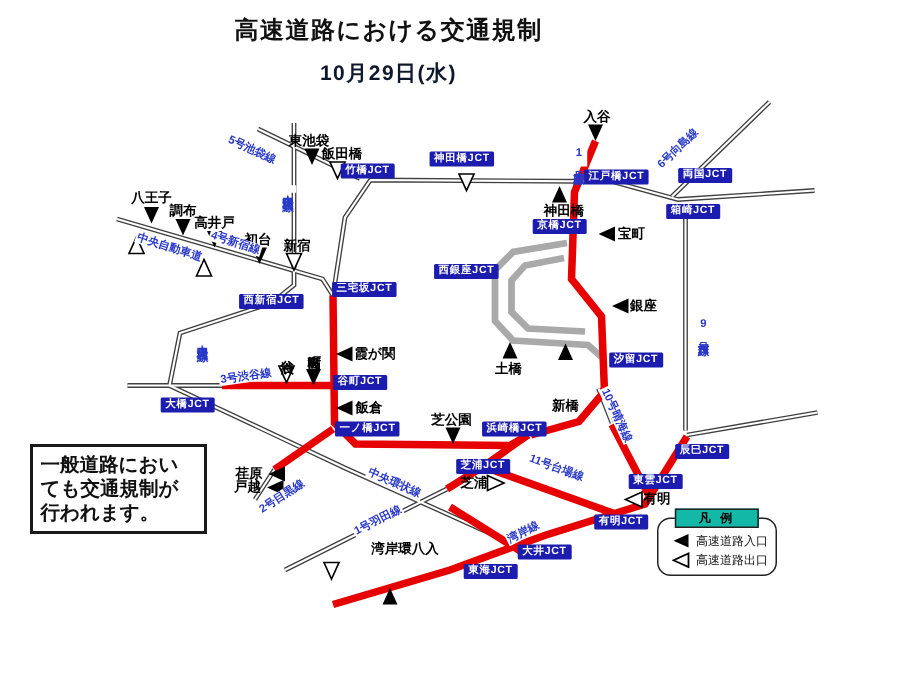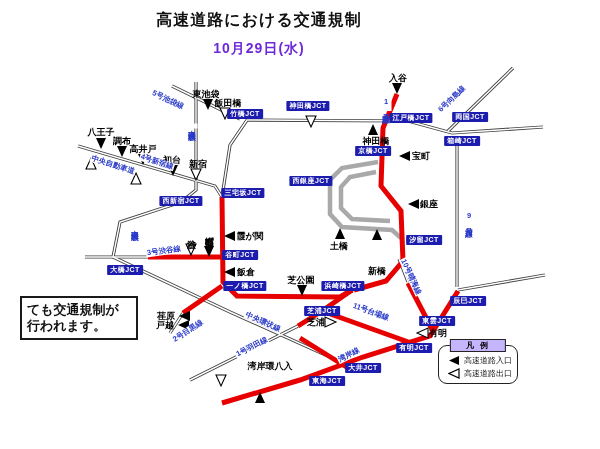--- a/index.html
+++ b/index.html
@@ -1,42 +1,42 @@
 <!DOCTYPE html>
 <html><head>
 <meta charset="utf-8">
 <style>
   html,body{margin:0;padding:0;background:#fff;}
   #page{position:relative;width:600px;height:427px;background:#fff;overflow:hidden;
         font-family:"Liberation Sans",sans-serif;}
   .title{position:absolute;left:259px;top:10px;transform:translateX(-50%);
          font-size:16px;font-weight:bold;color:#111;letter-spacing:1px;white-space:nowrap;}
   .date{position:absolute;left:259px;top:40px;transform:translateX(-50%);
-        font-size:14px;font-weight:bold;color:#6d28d9;letter-spacing:1px;white-space:nowrap;}
+        font-size:14px;font-weight:bold;color:#0f172a;letter-spacing:1px;white-space:nowrap;}
   .note{position:absolute;left:186px;top:414px;font-size:13px;color:#111;white-space:nowrap;}
   #roads{position:absolute;left:0;top:0;}
   .jct{position:absolute;transform:translate(-50%,-50%);background:#1c1cae;color:#fff;
        font-size:7px;font-weight:bold;padding:1px 3px;white-space:nowrap;line-height:8px;
        border-radius:1px;letter-spacing:0.5px;}
   .route{position:absolute;color:#2838c8;font-size:7.5px;font-weight:bold;background:#fff;
          white-space:nowrap;line-height:8px;padding:0 1px;}
   .route.v{writing-mode:vertical-rl;text-orientation:upright;line-height:9px;letter-spacing:1px;}
   .flabel{position:absolute;transform:translate(-50%,-50%);color:#000;font-size:9px;
           font-weight:bold;white-space:nowrap;line-height:9px;}
   .flabel.v{writing-mode:vertical-rl;text-orientation:upright;letter-spacing:0;}
   .infobox{position:absolute;left:20px;top:296px;width:104px;border:2px solid #1a1a1a;
            background:#fff;padding:4px 5px;font-size:13px;line-height:16px;font-weight:bold;color:#111;}
   .reglegend{position:absolute;left:28px;top:371px;width:114px;height:27px;
              background:#d9e6f3;border:1px solid #e08888;display:flex;align-items:center;}
   .regswatch{width:29px;height:10px;margin-left:14px;margin-right:6px;flex:none;}
   .regtext{font-size:7.5px;line-height:9px;color:#111;}
   .hanrei{position:absolute;left:438px;top:345px;width:78px;height:37px;
           border:1.4px solid #222;border-radius:9px;background:#fff;}
   .hanrei-title{position:absolute;left:50%;top:-7px;transform:translateX(-50%);
-                border:1.4px solid #222;background:#c4b5fd;font-size:8px;font-weight:bold;
+                border:1.4px solid #222;background:#14b8a6;font-size:8px;font-weight:bold;
                 padding:0 15px;line-height:11px;white-space:nowrap;letter-spacing:2px;}
   .hanrei-row{position:absolute;left:9px;display:flex;align-items:center;gap:4px;
               font-size:8px;color:#111;white-space:nowrap;line-height:9px;}
 </style>
 </head>
 <body>
 
 <div id="page">
   <div class="title">高速道路における交通規制</div>
   <div class="date">10月29日(水)</div>
@@ -162,20 +162,21 @@
       <div class="route" style="left: 164px; top: 251px; transform: translate(-50%, -50%) rotate(-8deg);">3号渋谷線</div>
       <div class="route" style="left: 188px; top: 331px; transform: translate(-50%, -50%) rotate(-33deg);">2号目黒線</div>
       <div class="route" style="left: 263px; top: 322px; transform: translate(-50%, -50%) rotate(24deg);">中央環状線</div>
       <div class="route" style="left: 252px; top: 347px; transform: translate(-50%, -50%) rotate(-27deg);">1号羽田線</div>
       <div class="route" style="left: 371px; top: 312px; transform: translate(-50%, -50%) rotate(20deg);">11号台場線</div>
       <div class="route" style="left: 349px; top: 355px; transform: translate(-50%, -50%) rotate(-27deg);">湾岸線</div>
       <div class="route" style="left: 411px; top: 277px; transform: translate(-50%, -50%) rotate(65deg);">10号晴海線</div>
     </div>
 
   <div class="infobox">
+    <div>一般道路におい</div>
     <div>ても交通規制が</div>
     <div>行われます。</div>
   </div>
 
 
   <div class="hanrei">
     <div class="hanrei-title">凡 例</div>
     <div class="hanrei-row" style="top:9px;">
       <svg width="12" height="11">
         <polygon points="11,1 11,10 1,5.5" fill="#000"></polygon>

